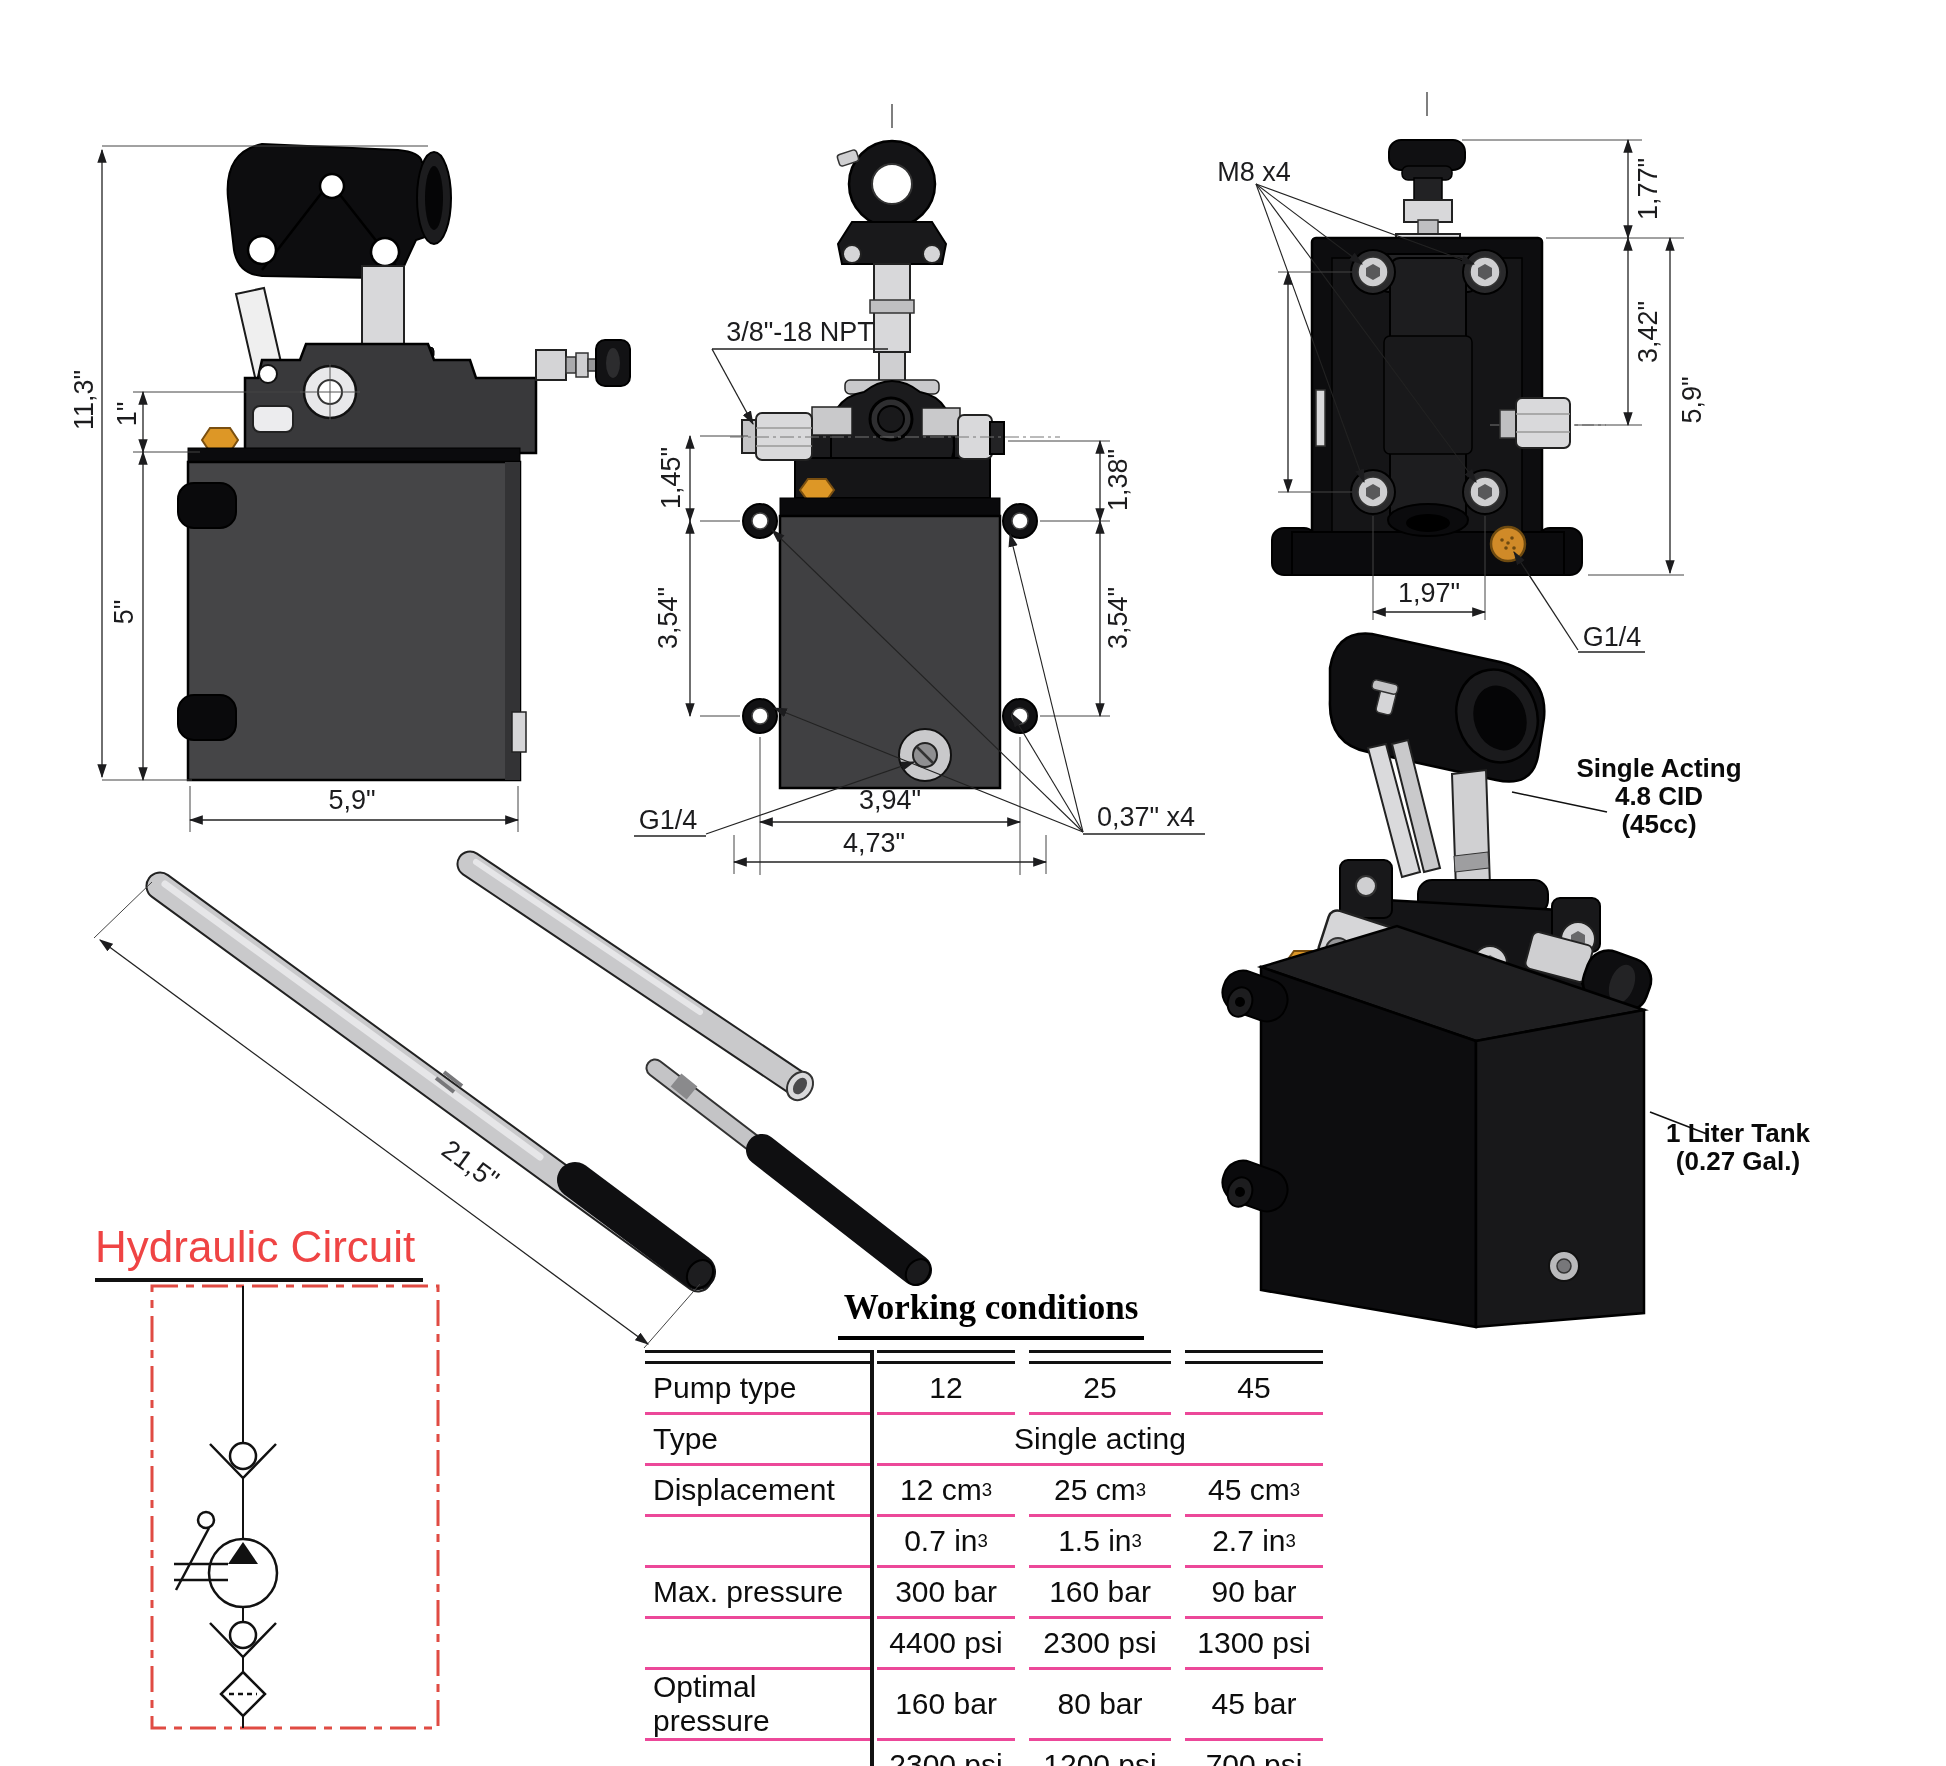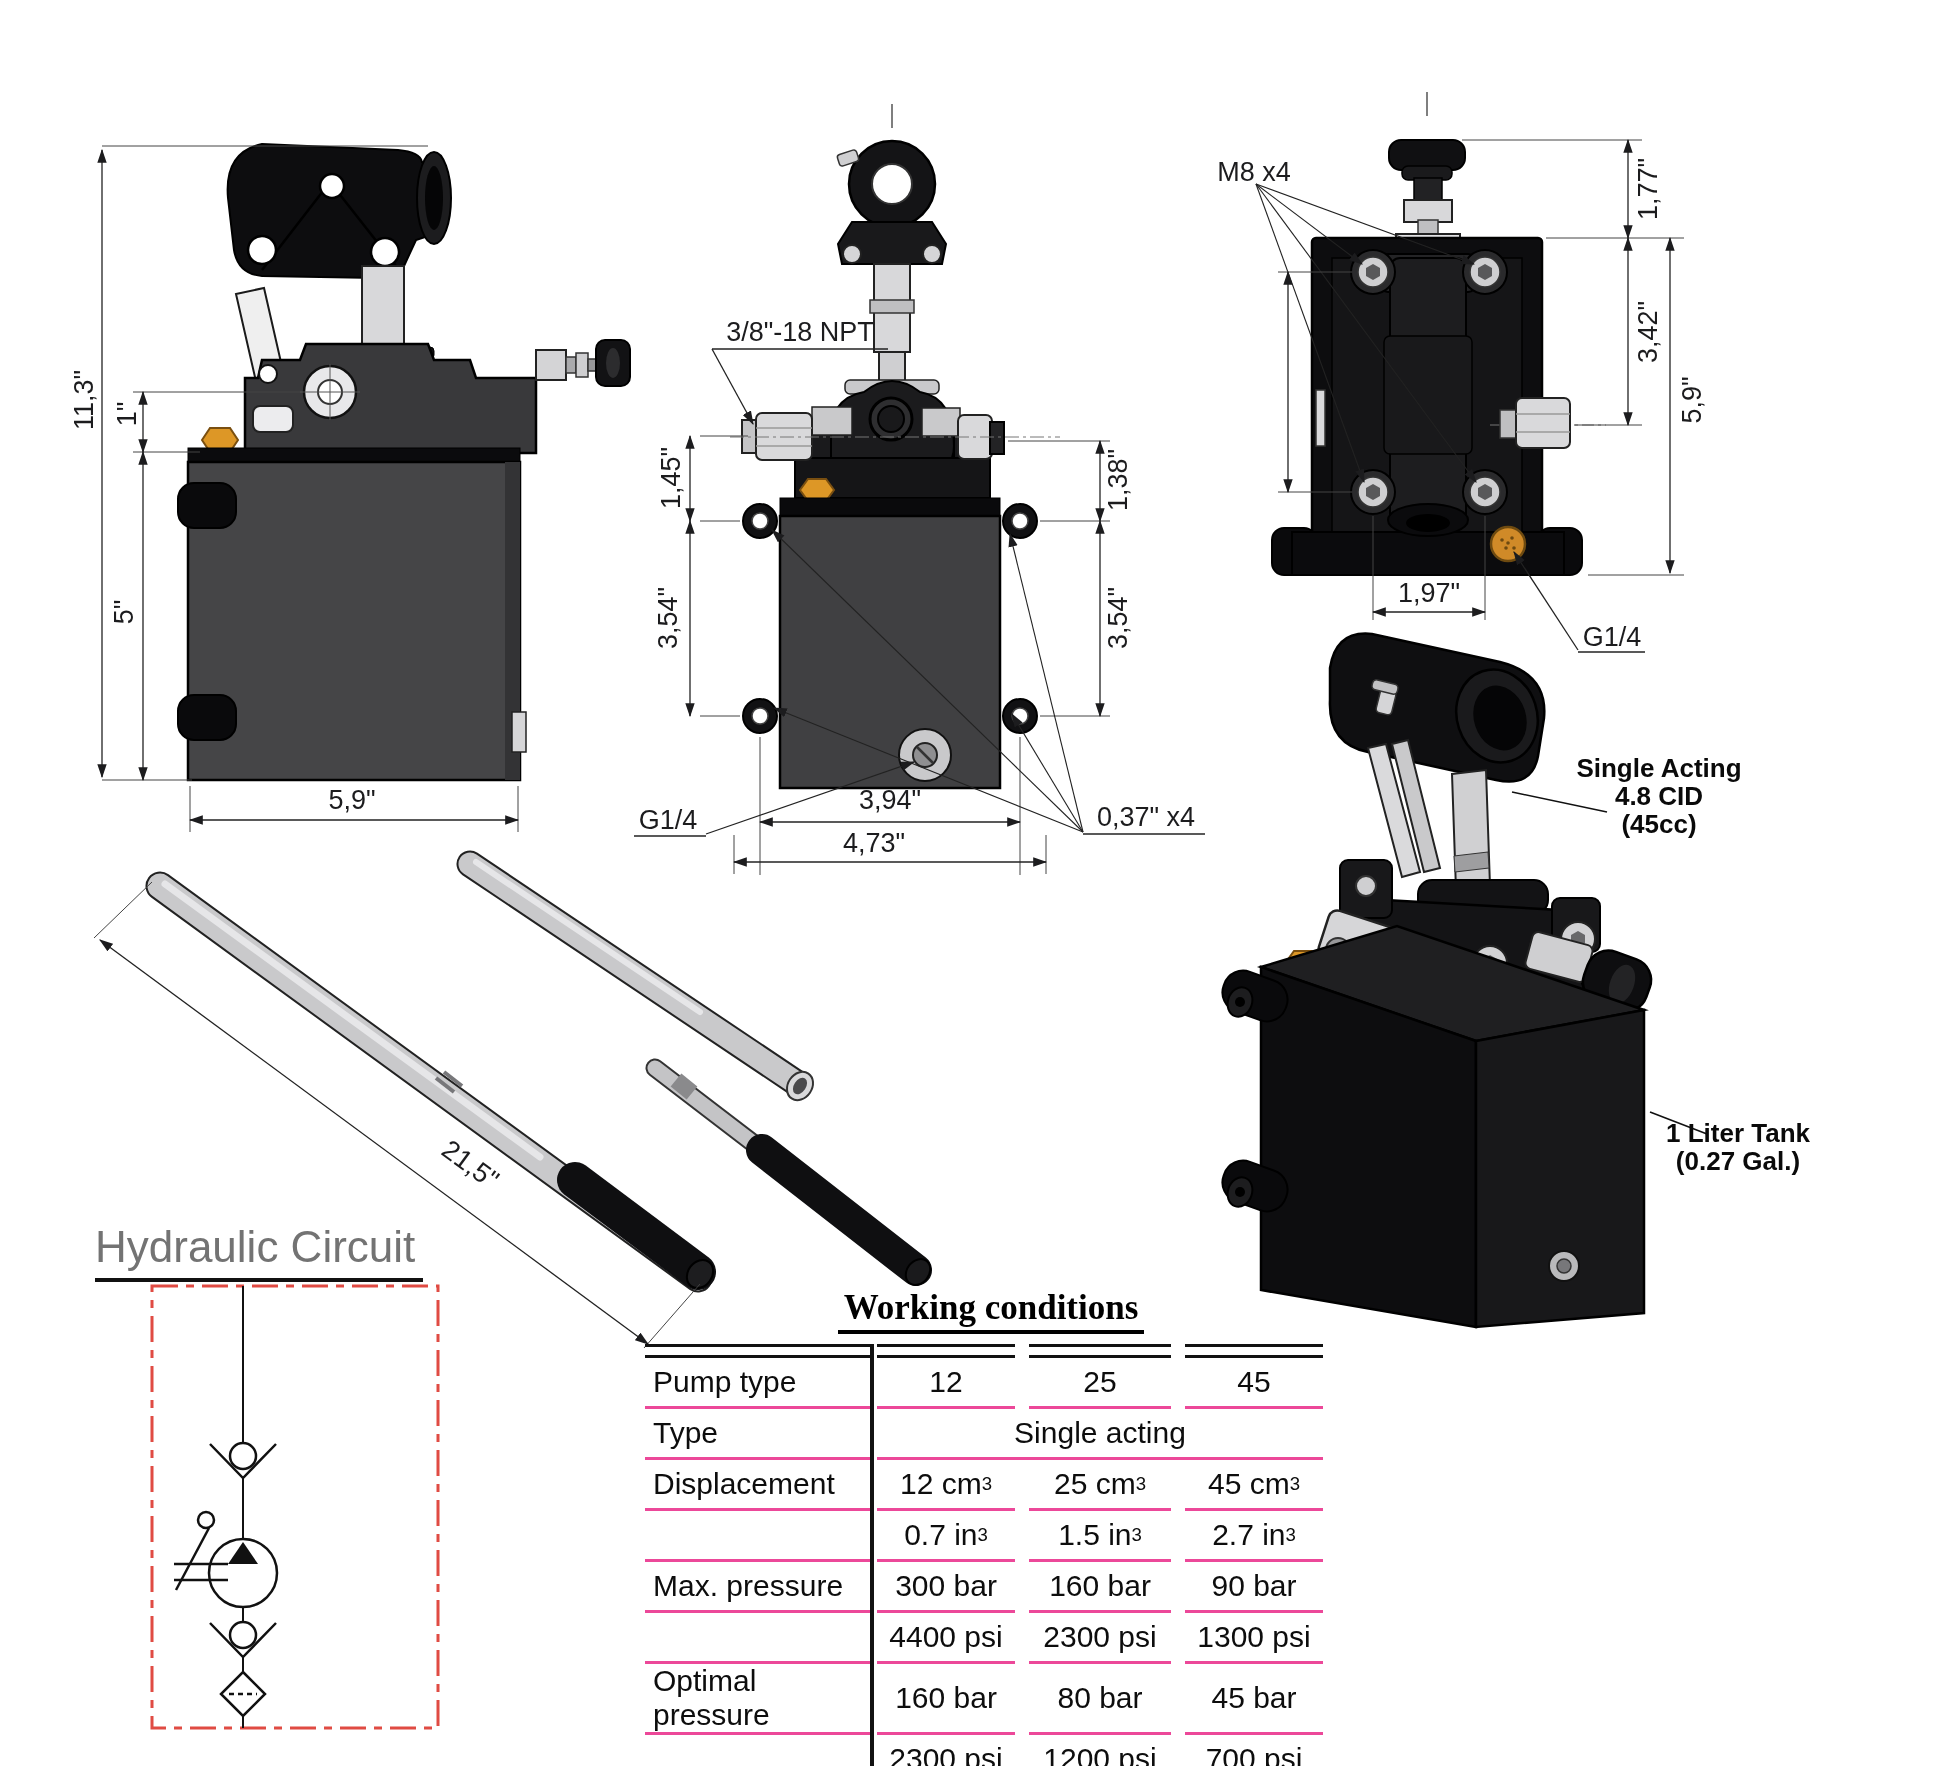--- a/index.html
+++ b/index.html
@@ -4,27 +4,27 @@
 <style>
   html,body{margin:0;padding:0;background:#888;}
   #stage{position:relative;width:1946px;height:1766px;background:#ffffff;overflow:hidden;
          font-family:"Liberation Sans",sans-serif;color:#1c1c1e;}
   svg{position:absolute;left:0;top:0;}
   .dim{position:absolute;font-size:27px;color:#1c1c1e;white-space:nowrap;transform:translate(-50%,-50%);}
   .rot{transform:translate(-50%,-50%) rotate(-90deg);}
   .rot36{transform:translate(-50%,-50%) rotate(36deg);}
   .iso-label{position:absolute;transform:translate(-50%,-50%);text-align:center;font-weight:bold;
              font-size:26px;line-height:28px;color:#0a0a0a;white-space:nowrap;}
-  .circuit-title{position:absolute;left:95px;top:1222px;font-size:44px;color:#737373;
+  .circuit-title{position:absolute;left:95px;top:1222px;font-size:44px;color:#ef4444;
                  border-bottom:4px solid #111;padding:0 8px 6px 0;white-space:nowrap;}
   
   .table-wrap{position:absolute;left:645px;top:1288px;width:692px;}
   .tbl-title-row{text-align:center;margin-bottom:10px;}
   .tbl-title{display:inline-block;font-family:"Liberation Serif",serif;font-weight:bold;
-             font-size:35px;color:#000;border-bottom:4px solid #000;padding:0 6px 2px 6px;}
+             font-size:35px;color:#000;border-bottom:4px solid #000;padding:0 6px 8px 6px;}
   .tbl{position:relative;display:grid;grid-template-columns:225px 152px 156px 152px;}
   .vrule{position:absolute;left:225px;top:0;bottom:0;width:4px;background:#121212;}
   .c{display:flex;align-items:center;justify-content:center;border-bottom:3px solid #ec4899;
      font-size:30px;color:#0d0d0d;min-height:48px;}
   .cl{justify-content:flex-start;padding-left:8px;}
   .dat{margin:0 7px;}
   .sp{min-height:8px;border-top:3px solid #121212;border-bottom:3px solid #121212;}
   .span3{grid-column:2/5;}
   sup{font-size:0.62em;vertical-align:super;line-height:0;}
 </style>

